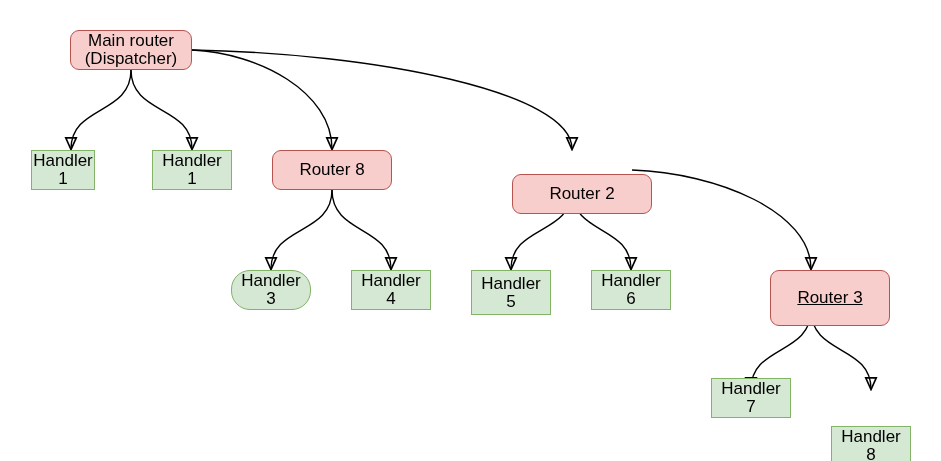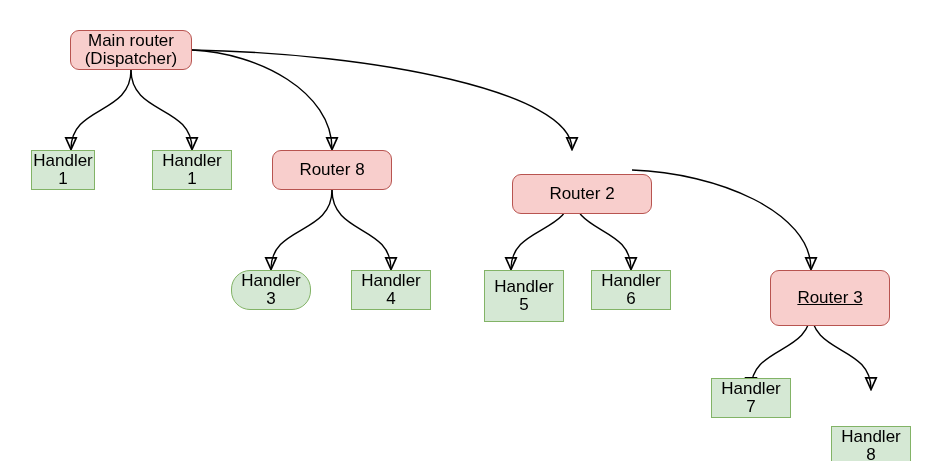--- a/index.html
+++ b/index.html
@@ -81,21 +81,21 @@
   <div class="node handler" style="left:152px; top:150px; width:80px;  height:40px;">Handler 1</div>
 
   <div class="node router" style="left:272px; top:150px; width:120px; height:40px;">Router 8</div>
 
   <div class="node router" style="left:512px; top:150px; width:140px; height:40px;margin-top:24px;">Router 2</div>
 
   <div class="node handler" style="left:231px; top:270px; width:80px;  height:40px;border-radius:19px;">Handler 3</div>
 
   <div class="node handler" style="left:351px; top:270px; width:80px;  height:40px;">Handler 4</div>
 
-  <div class="node handler" style="left:484px; top:270px; width:80px;  height:52px;">Handler 5</div>
+  <div class="node handler" style="left:471px; top:270px; width:80px;  height:45px;">Handler 5</div>
 
   <div class="node handler" style="left:591px; top:270px; width:80px;  height:40px;">Handler 6</div>
 
   <div class="node router" style="left:770px; top:270px; width:120px; height:56px;text-decoration:underline;">Router 3</div>
 
   <div class="node handler" style="left:711px; top:378px; width:80px;  height:40px;">Handler 7</div>
 
   <div class="node handler" style="left:831px; top:390px; width:80px;  height:40px;margin-top:36px;">Handler 8</div>
 
 </div>

